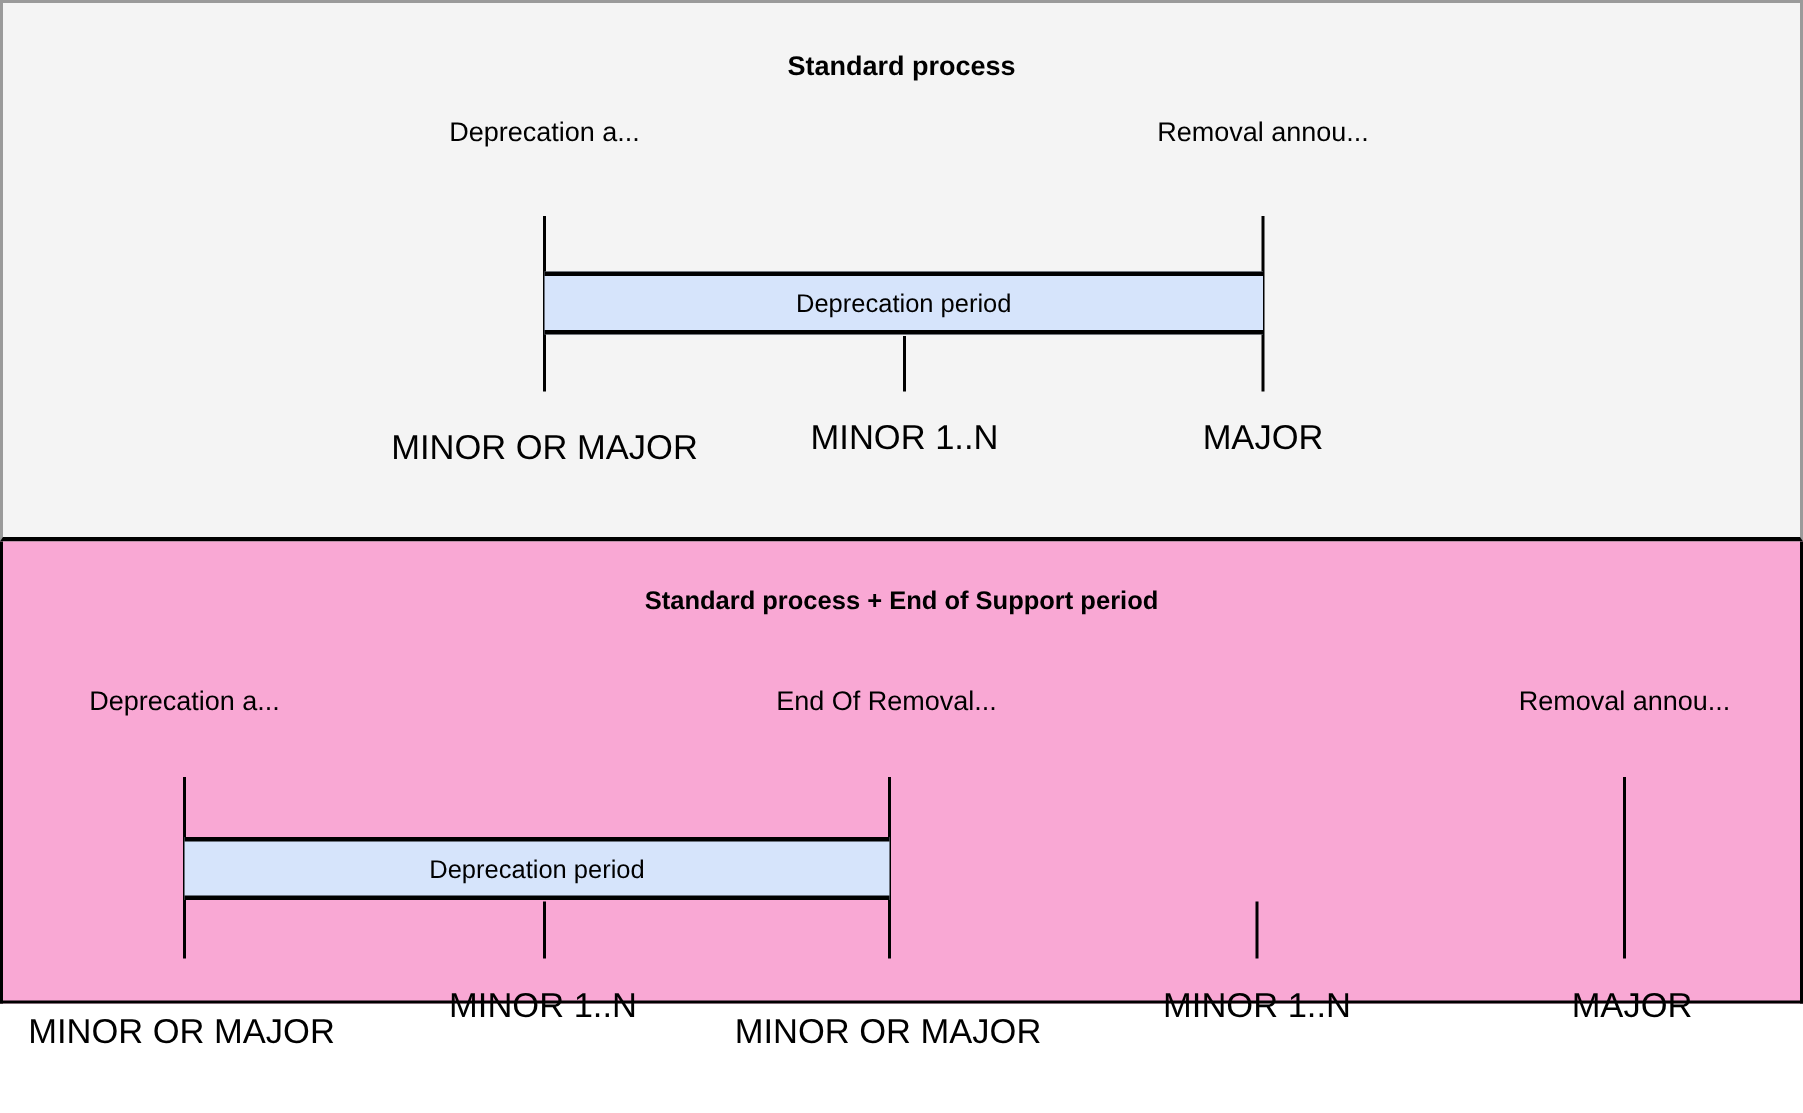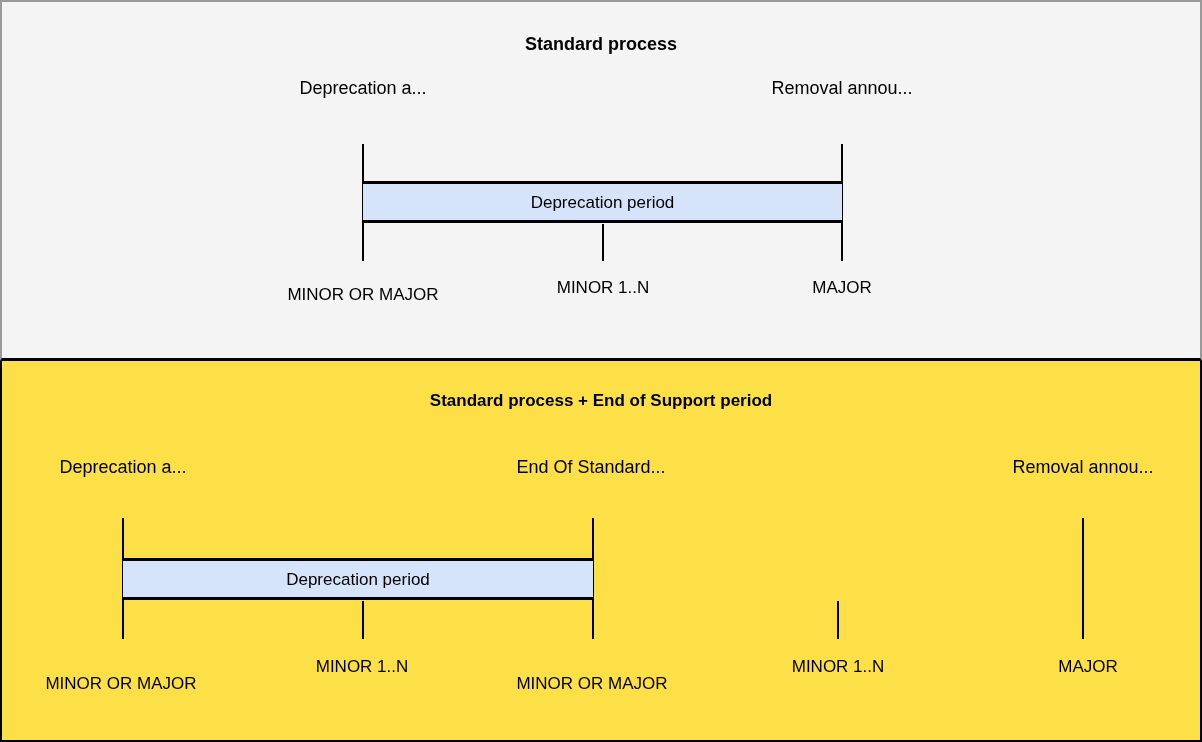--- a/index.html
+++ b/index.html
@@ -28,22 +28,22 @@
   }
   .panel-standard {
     top: 0;
     height: 361px;
     background: #f4f4f4;
     border: 2px solid #9a9a9a;
     border-bottom: 3px solid #000000;
   }
   .panel-extended {
     top: 361px;
-    height: 381px;
-    background: #fde047;
+    height: 308px;
+    background: #f9a8d4;
     border: 2px solid #000000;
     border-top: none;
   }
 
   .panel-title {
     position: absolute;
     left: 0;
     width: 100%;
     text-align: center;
     font-weight: bold;
@@ -83,21 +83,21 @@
   }
 
   .milestone-label {
     position: absolute;
     font-size: 18px;
     color: #000000;
     white-space: nowrap;
   }
   .axis-label {
     position: absolute;
-    font-size: 17px;
+    font-size: 23px;
     color: #000000;
     white-space: nowrap;
     text-align: center;
   }
 
   
   .ctr {
     transform: translateX(-50%);
   }
 </style>
@@ -124,21 +124,21 @@
     <div class="axis-label ctr" style="left:361px; top:283px;">MINOR OR MAJOR</div>
     <div class="axis-label ctr" style="left:601px; top:276px;">MINOR 1..N</div>
     <div class="axis-label ctr" style="left:840px; top:276px;">MAJOR</div>
   </section>
 
   <section class="panel panel-extended">
 
     <h2 class="panel-title">Standard process + End of Support period</h2>
 
     <div class="milestone-label ctr" style="left:121px; top:96px;">Deprecation a...</div>
-    <div class="milestone-label ctr" style="left:589px; top:96px;">End Of Standard...</div>
+    <div class="milestone-label ctr" style="left:589px; top:96px;">End Of Removal...</div>
     <div class="milestone-label ctr" style="left:1081px; top:96px;">Removal annou...</div>
 
     <div class="tick" style="left:120px; top:157px; height:121px;"></div>
     <div class="tick" style="left:360px; top:240px; height:38px;"></div>
     <div class="tick" style="left:590px; top:157px; height:121px;"></div>
     <div class="tick" style="left:835px; top:240px; height:38px;"></div>
     <div class="tick" style="left:1080px; top:157px; height:121px;"></div>
 
     <div class="bar" style="left:121px; top:197px; width:470px; height:42px; background:#d6e4fb;">
       <span class="bar-label">Deprecation period</span>

